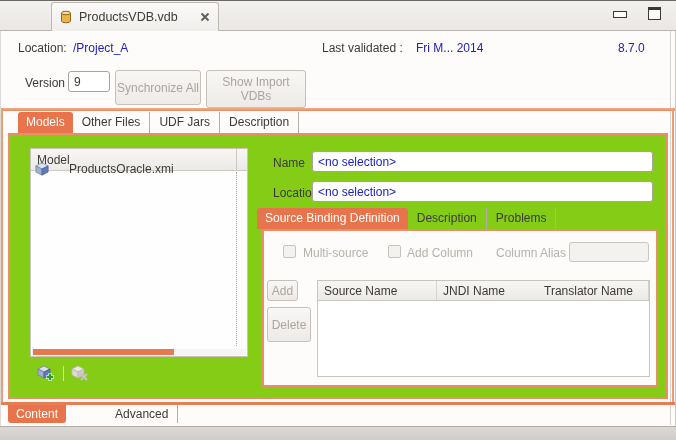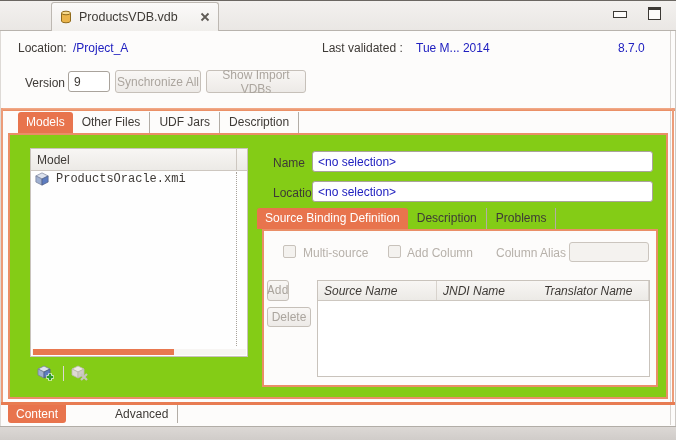--- a/index.html
+++ b/index.html
@@ -50,39 +50,39 @@
   .tabstrip.bottom .tab { height:18px; line-height:18px; }
   
   .models-panel { position:absolute; left:8px; top:133px; width:660px; height:266px;
     border:2px solid #ea8e67; background:#84cc16; }
   .model-list { position:absolute; left:20px; top:13px; width:218px; height:209px;
     border:1px solid #c9c3bc; background:#fefefe; }
   .list-header { position:relative; height:22px; line-height:22px; padding-left:6px;
     background:linear-gradient(#f8f6f4,#eceae6); border-bottom:1px solid #cdc7c0; cursor:default; }
   .col-div-solid { position:absolute; right:10px; top:0; height:22px; border-left:1px solid #cdc7c0; }
   .col-div-dot { position:absolute; right:10px; top:23px; bottom:10px; border-left:1px dotted #a8a29b; }
-  .model-row { position:absolute; top:20px; left:0; right:12px; height:20px;
-    display:flex; align-items:center; gap:7px; padding-left:4px; cursor:pointer;font-family:Liberation Mono, monospace; }
+  .model-row { position:absolute; top:10px; left:0; right:12px; height:20px;
+    display:flex; align-items:center; gap:20px; padding-left:4px; cursor:pointer; }
   .h-scroll { position:absolute; left:1px; right:1px; bottom:1px; height:6px; background:#f7f5f3; }
   .h-thumb { position:absolute; left:1px; top:0; width:66%; height:6px; background:#e8784f; }
   .icon-btn { position:absolute; width:20px; height:20px; display:flex;
     align-items:center; justify-content:center; cursor:pointer; }
   .tb-div { position:absolute; left:53px; top:231px; height:15px; border-left:1px solid #dcd8d4; }
   .flabel { position:absolute; white-space:nowrap; }
   
   .binding-panel { position:absolute; left:252px; top:94px; width:396px; height:158px;
     border:2px solid #ea8e67; background:#fdfcfb; }
   .checkbox { position:absolute; width:13px; height:13px; border:1px solid #c8c2bb;
     border-radius:2px; background:#f4f2ef; }
   .dis-label { color:#b7b1aa; position:absolute; white-space:nowrap; }
   .sources-table { position:absolute; left:53px; top:49px; width:333px; height:97px;
     border:1px solid #c9c3bc; background:#fff; }
   .sources-header { display:flex; height:20px; line-height:20px;
     background:linear-gradient(#f8f6f4,#eceae6); border-bottom:1px solid #cdc7c0; }
-  .sources-header .hc { padding-left:6px; border-right:1px solid #d8d3cd; white-space:nowrap; overflow:hidden;font-style:italic; }
+  .sources-header .hc { padding-left:6px; border-right:1px solid #d8d3cd; white-space:nowrap; overflow:hidden; }
   .hc.c1 { width:119px; } .hc.c2 { width:111px; } .hc.c3 { flex:1; border-right:none; }
   
   .status-bar { position:absolute; left:0; right:0; top:426px; height:14px;
     background:linear-gradient(#dcd8d5,#d0ccc9); border-top:1px solid #b2ada7; }
 </style>
 </head>
 <body>
 
 <div id="app">
 
@@ -101,27 +101,27 @@
         </svg>
       </span>
     </div>
     <div class="minimize-button"></div>
     <div class="maximize-button"></div>
   </div>
 
   <span class="hdr" style="left:18px; top:41px;">Location:</span>
   <span class="hdr blue" style="left:73px; top:41px;">/Project_A</span>
   <span class="hdr" style="left:322px; top:41px;">Last validated :</span>
-  <span class="hdr blue" style="left:416px; top:41px;">Tue M... 2014</span>
+  <span class="hdr blue" style="left:416px; top:41px;">Fri M... 2014</span>
   <span class="hdr blue" style="left:618px; top:41px;">8.7.0</span>
 
   <span class="hdr" style="left:25px; top:76px;">Version</span>
   <input class="text-field" style="left: 68px; top: 71px; width: 42px; height: 21px; color: rgb(62, 58, 54);" value="9">
-  <button class="btn" style="left:115px; top:70px; width:86px; height:23px;" disabled="">Synchronize All</button>
-  <button class="btn" style="left:206px; top:70px; width:100px; height:23px;" disabled="">Show Import VDBs</button>
+  <button class="btn" style="left:115px; top:70px; width:86px; height:35px;" disabled="">Synchronize All</button>
+  <button class="btn" style="left:206px; top:70px; width:100px; height:38px;" disabled="">Show Import VDBs</button>
 
   <div class="right-edge"></div>
   <div class="outer-top"></div>
   <div class="outer-left"></div>
   <div class="outer-right"></div>
   <div class="outer-bottom"></div>
 
   <div class="tabstrip" style="left:18px; top:112px;">
     <div class="tab sel">Models</div>
     <div class="tab">Other Files</div>
@@ -181,22 +181,22 @@
     </div>
 
     <div class="binding-panel">
       <div class="checkbox" style="left:19px; top:14px;"></div>
       <span class="dis-label" style="left:39px; top:15px;">Multi-source</span>
       <div class="checkbox" style="left:124px; top:14px;"></div>
       <span class="dis-label" style="left:143px; top:15px;">Add Column</span>
       <span class="dis-label" style="left:232px; top:15px;">Column Alias</span>
       <input class="text-field dis-field" style="left: 305px; top: 11px; width: 80px; height: 20px;" disabled="" value="">
 
-      <button class="btn" style="left:3px; top:49px; width:22px; height:21px;font-family:Liberation Mono, monospace;" disabled="">Add</button>
-      <button class="btn" style="left:3px; top:76px; width:44px; height:20px;text-align:right;" disabled="">Delete</button>
+      <button class="btn" style="left:3px; top:49px; width:31px; height:21px;" disabled="">Add</button>
+      <button class="btn" style="left:3px; top:76px; width:44px; height:35px;text-align:right;" disabled="">Delete</button>
 
       <div class="sources-table">
         <div class="sources-header">
           <div class="hc c1">Source Name</div>
           <div class="hc c3">JNDI Name</div>
           <div class="hc c2">Translator Name</div>
         </div>
         <div style="height:76px;"></div>
       </div>
     </div>

